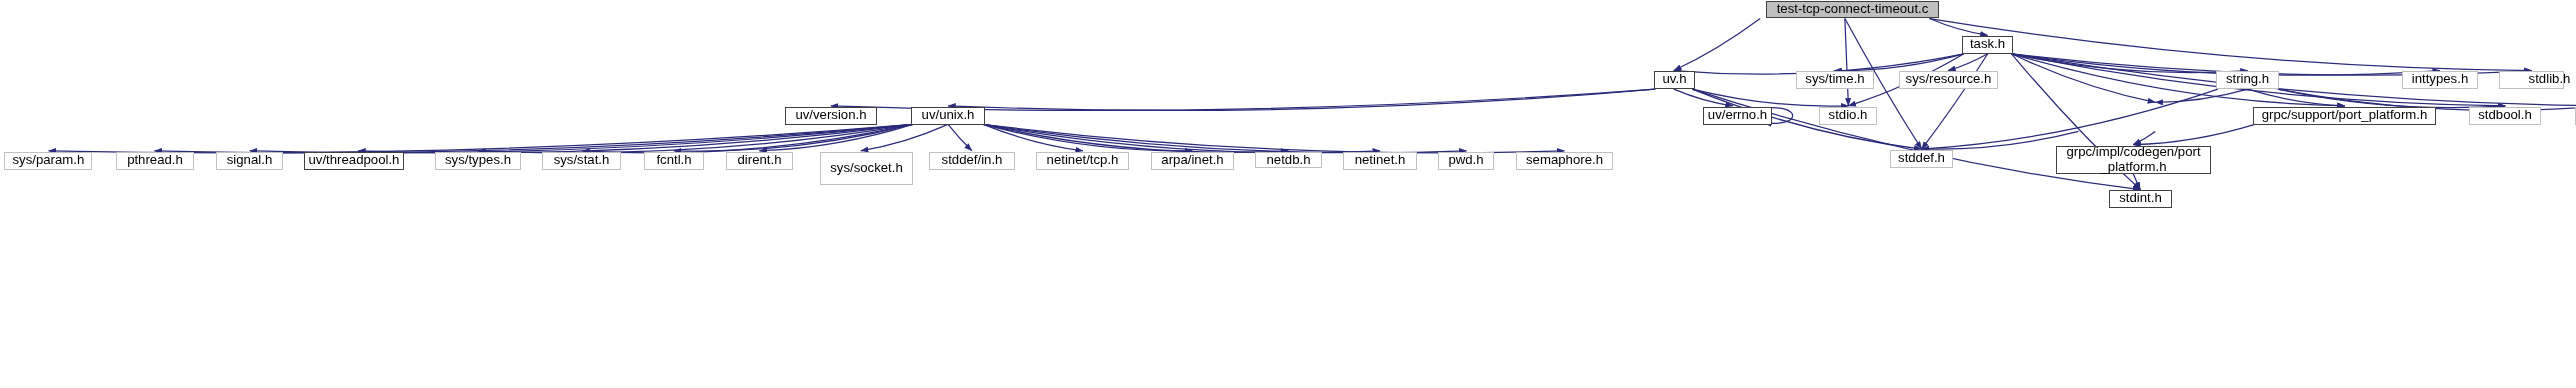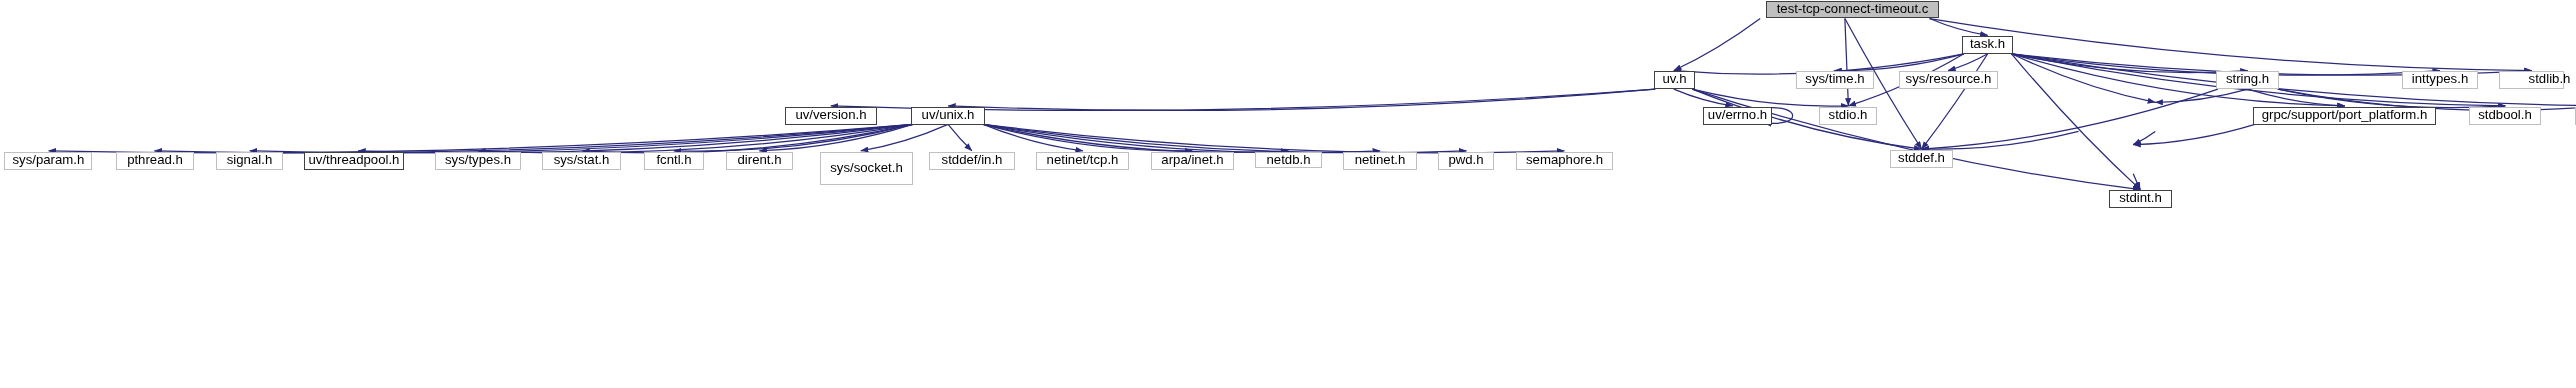--- a/index.html
+++ b/index.html
@@ -103,20 +103,22 @@
     <div class="node" style="left: 2402px; top: 71px; width: 76px; height: 17.6px;">inttypes.h</div>
     <div class="node" style="left: 2499px; top: 71px; width: 65px; height: 17.6px; padding-left: 36px;">stdlib.h</div>
     <div class="node bold" style="left: 785px; top: 107px; width: 92px; height: 17.6px;">uv/version.h</div>
     <div class="node bold" style="left: 911px; top: 107px; width: 74px; height: 17.6px;">uv/unix.h</div>
     <div class="node bold" style="left: 1693px; top: 107px; width: 69px; height: 17.6px; margin-left: 10px;">uv/errno.h</div>
     <div class="node" style="left: 1819px; top: 107px; width: 58px; height: 17.6px;">stdio.h</div>
     <div class="node bold" style="left: 2253px; top: 107px; width: 183px; height: 17.6px;">grpc/support/port_platform.h</div>
     <div class="node" style="left: 2469px; top: 107px; width: 72px; height: 17.6px;">stdbool.h</div>
     <div class="node" style="left: 2575px; top: 107px; width: 55px; height: 17.6px;">string</div>
     <div class="node" style="left: 1890px; top: 150px; width: 63px; height: 17.6px;">stddef.h</div>
+    <div class="node bold" style="left: 2056px; top: 146px; width: 155px; height: 28px;">grpc/impl/codegen/port
+_platform.h</div>
     <div class="node bold" style="left: 2109px; top: 190px; width: 63px; height: 17.6px;">stdint.h</div>
     <div class="node" style="left: 4.4px; top: 152px; width: 88px; height: 17.6px;">sys/param.h</div>
     <div class="node" style="left: 116px; top: 152px; width: 78px; height: 17.6px;">pthread.h</div>
     <div class="node" style="left: 216px; top: 152px; width: 67px; height: 17.6px;">signal.h</div>
     <div class="node bold" style="left: 304px; top: 152px; width: 100px; height: 17.6px;">uv/threadpool.h</div>
     <div class="node" style="left: 435px; top: 152px; width: 86px; height: 17.6px;">sys/types.h</div>
     <div class="node" style="left: 542px; top: 152px; width: 79px; height: 17.6px;">sys/stat.h</div>
     <div class="node" style="left: 644px; top: 152px; width: 60px; height: 17.6px;">fcntl.h</div>
     <div class="node" style="left: 726px; top: 152px; width: 67px; height: 17.6px;">dirent.h</div>
     <div class="node" style="left: 820px; top: 152px; width: 93px; height: 33px;">sys/socket.h</div>

